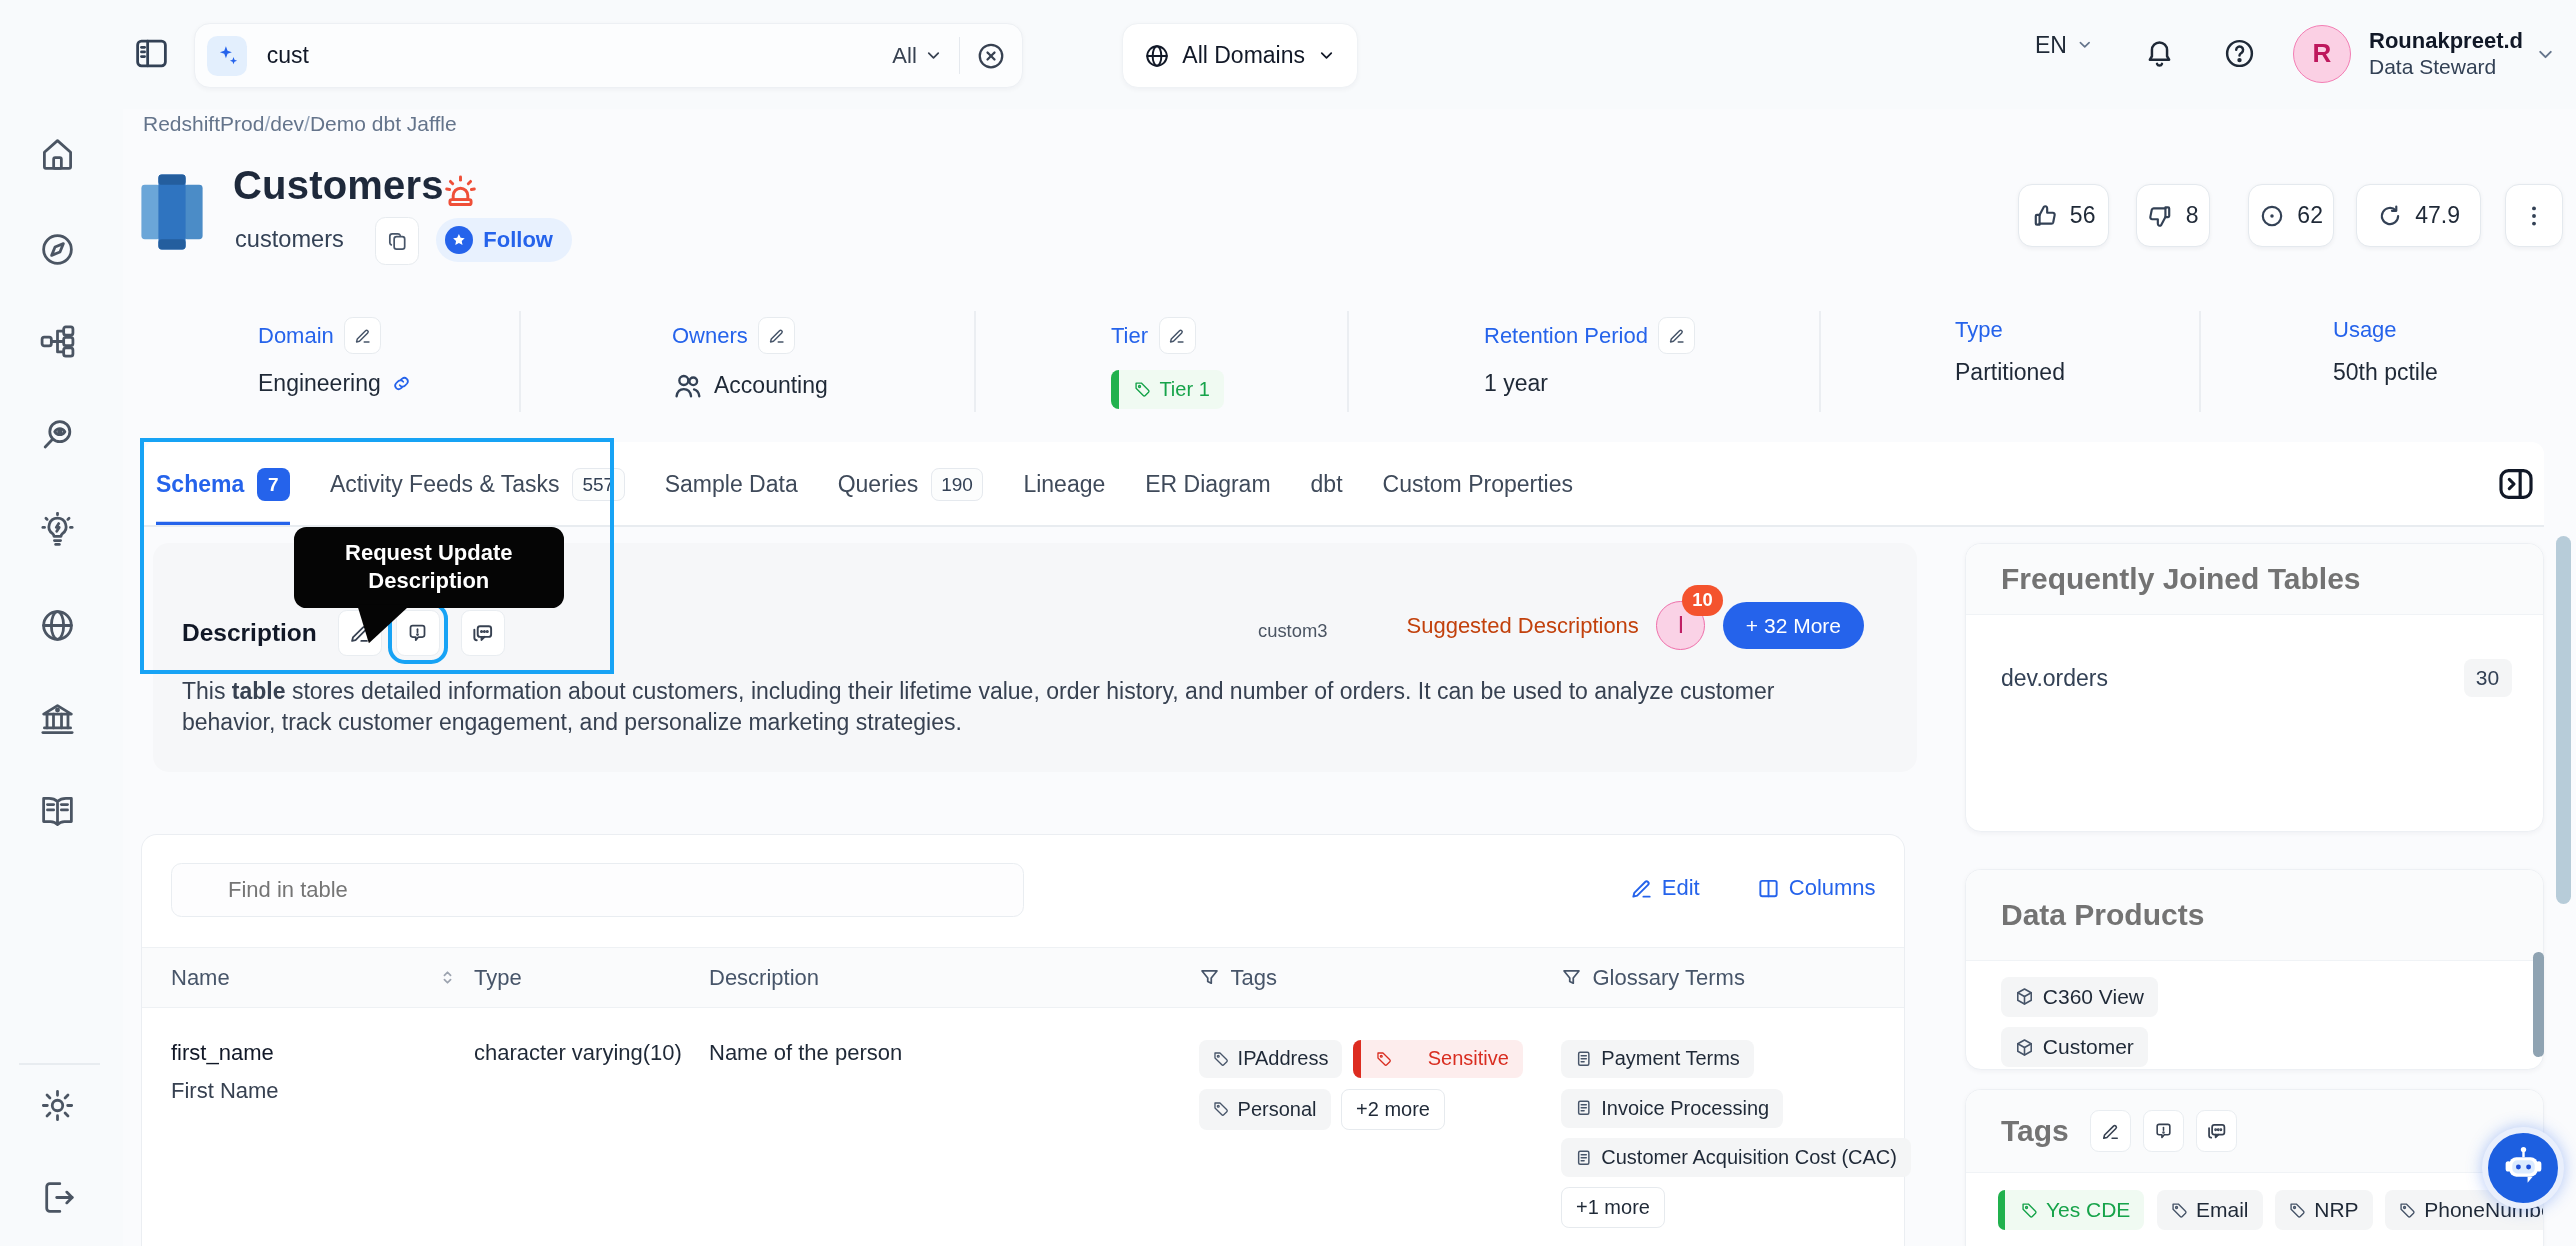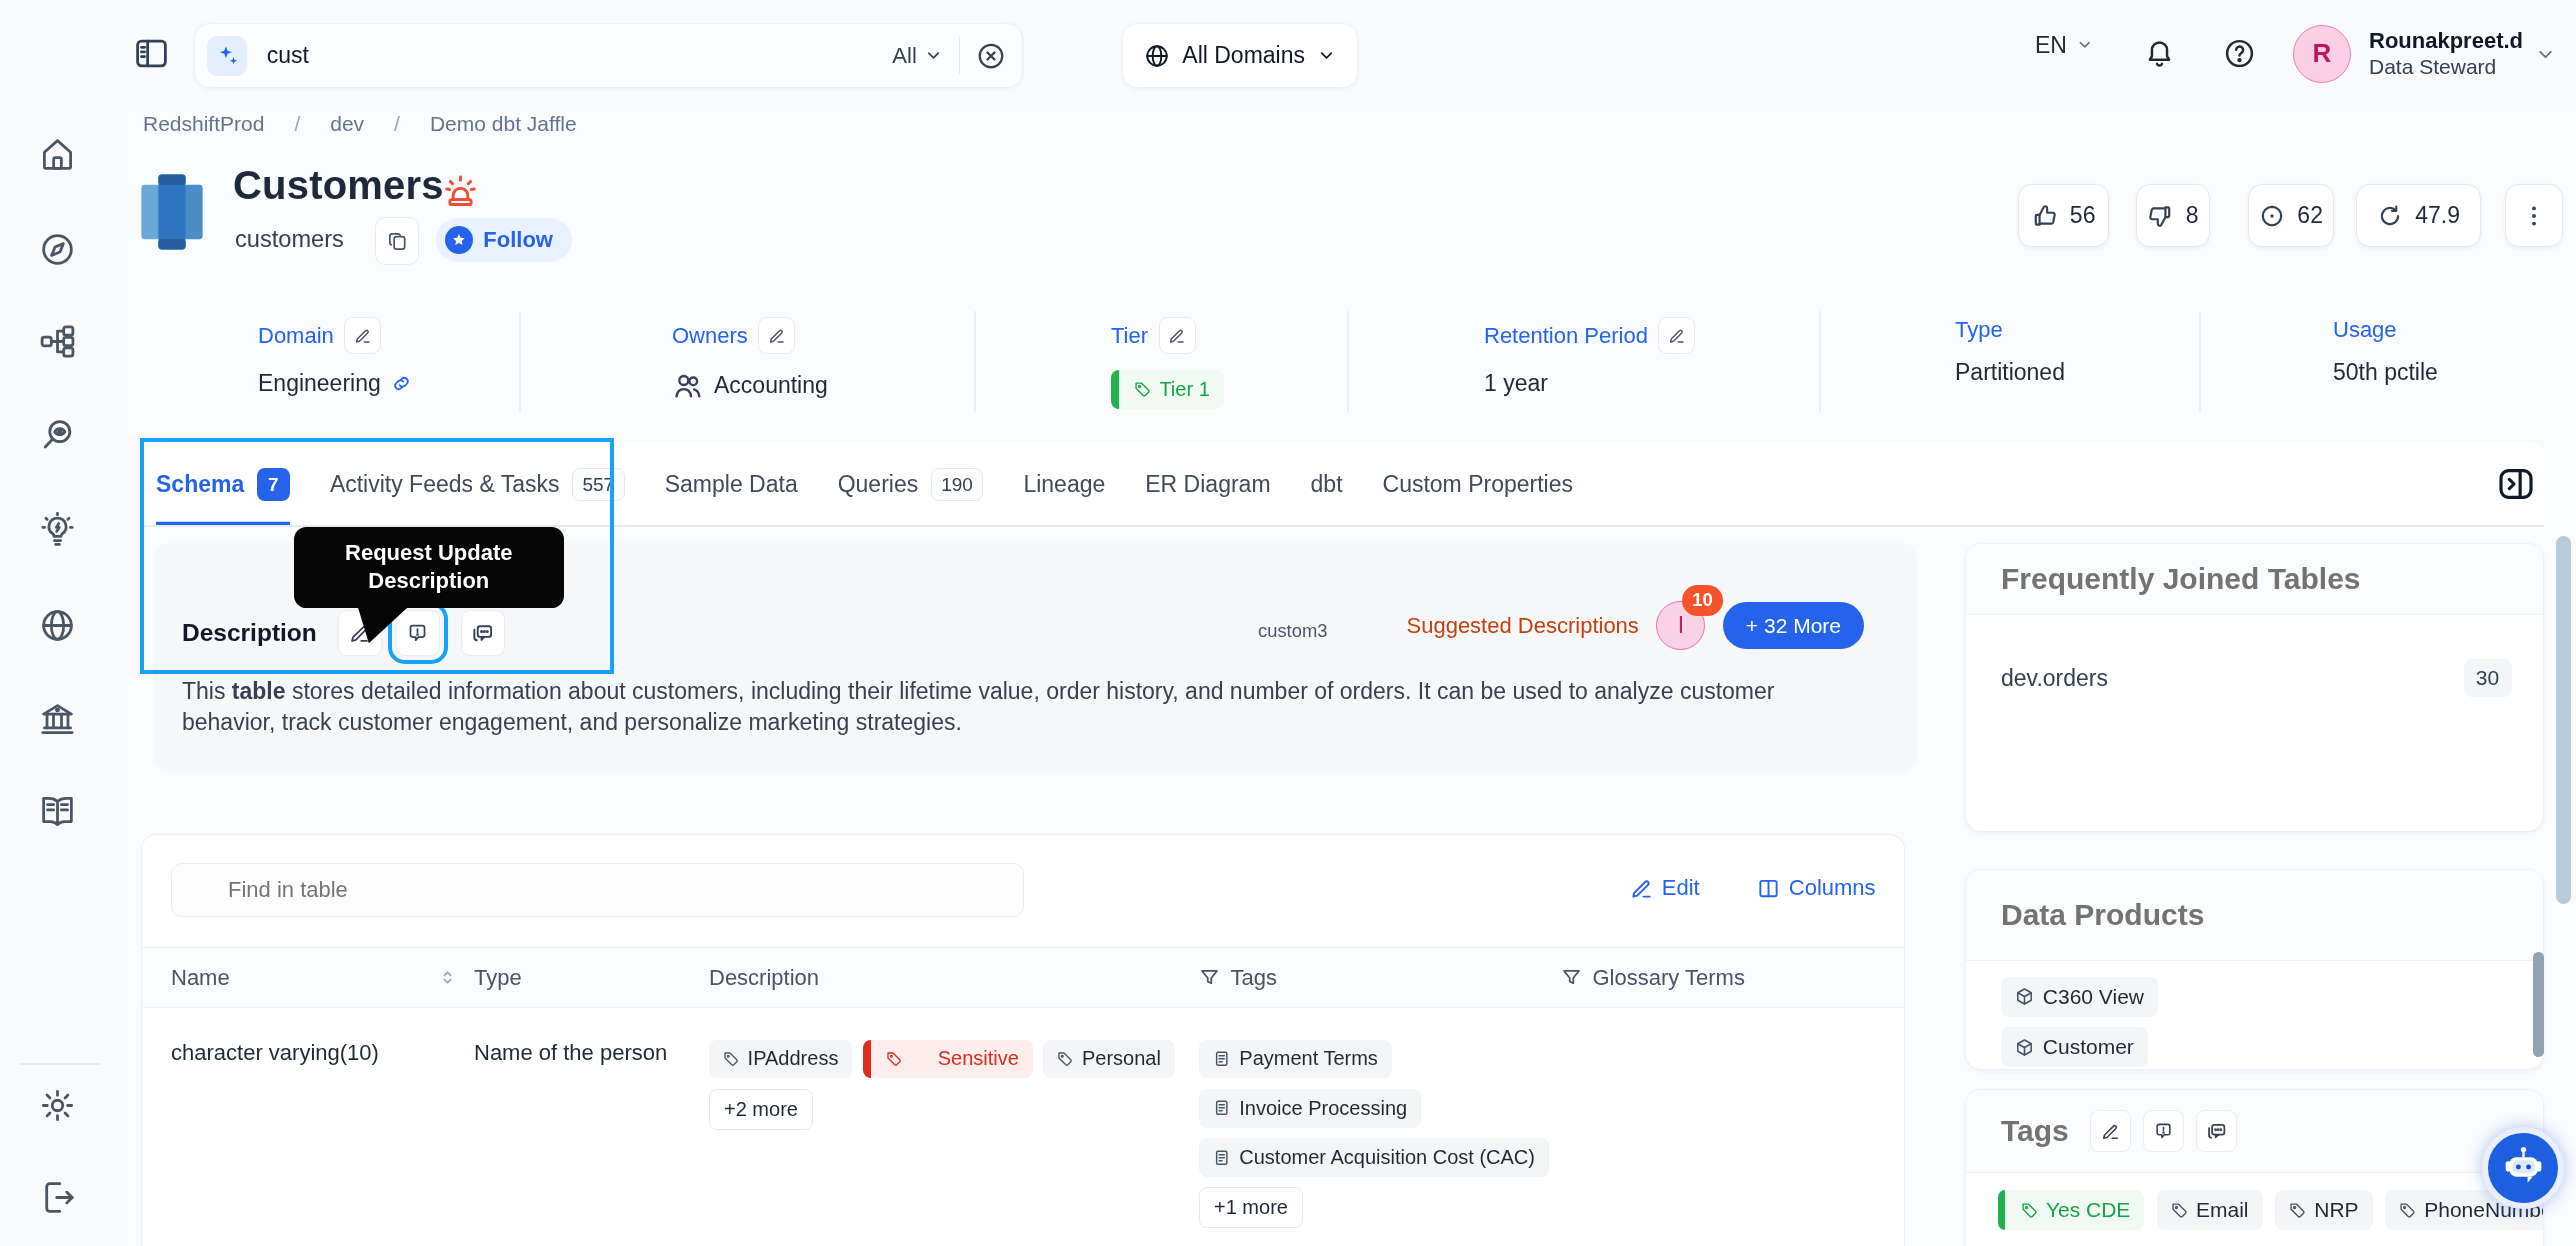--- a/index.html
+++ b/index.html
@@ -32,21 +32,21 @@
   .userblock{position:absolute;left:2369px;top:28px;line-height:26px;}
   .userblock .nm{font-size:22px;font-weight:bold;color:#111827;}
   .userblock .rl{font-size:21px;color:#334155;}
 
   
   .rail{position:absolute;left:0;top:0;width:123px;height:1246px;background:#f8fafc;}
   .rail .ric{position:absolute;left:39px;color:#4b5563;}
   .rail .rdiv{position:absolute;left:19px;top:1063px;width:81px;height:1.8px;background:#e8ecf0;}
 
   
-  .breadcrumb{position:absolute;left:143px;top:112px;font-size:21px;color:#64748b;display:flex;gap:30px;}
+  .breadcrumb{position:absolute;left:143px;top:112px;font-size:21px;color:#64748b;display:flex;gap:0;}
   .bc-sep{color:#94a3b8;}
   .h1{position:absolute;left:233px;top:163px;font-size:40px;font-weight:bold;color:#1e293b;letter-spacing:0.2px;}
   .subname{position:absolute;left:235px;top:226px;font-size:23.6px;color:#334155;}
   .copychip{position:absolute;left:375px;top:217px;width:42px;height:46px;background:#fff;
             border:1.8px solid #e7ebef;border-radius:10.5px;display:flex;align-items:center;
             justify-content:center;color:#475569;}
   .follow{position:absolute;left:436px;top:218px;height:44px;border-radius:22px;background:#e8f1fe;
           display:flex;align-items:center;gap:10.5px;padding:0 19px 0 8.8px;color:#2563eb;
           font-size:22px;font-weight:bold;}
   .follow .fb{width:28px;height:28px;border-radius:50%;background:#2563eb;display:flex;
@@ -884,20 +884,24 @@
         <span>
             <svg class="i" width="21" height="21" viewBox="0 0 24 24">
               <use href="#i-funnel"></use>
             </svg>
           </span>
         <span>Glossary Terms</span>
       </div>
     </div>
 
     <div class="trow">
+      <div>
+        <div style="color:#111827;">first_name</div>
+        <div style="margin-top:12.3px;color:#374151;">First Name</div>
+      </div>
       <div>character varying(10)</div>
       <div>Name of the person</div>
       <div class="cellwrap">
         <span class="chip">
           <span>
               <svg class="i" width="15.8" height="15.8" viewBox="0 0 18 18">
                 <use href="#i-tag"></use>
               </svg>
             </span>
           <span>IPAddress</span>

